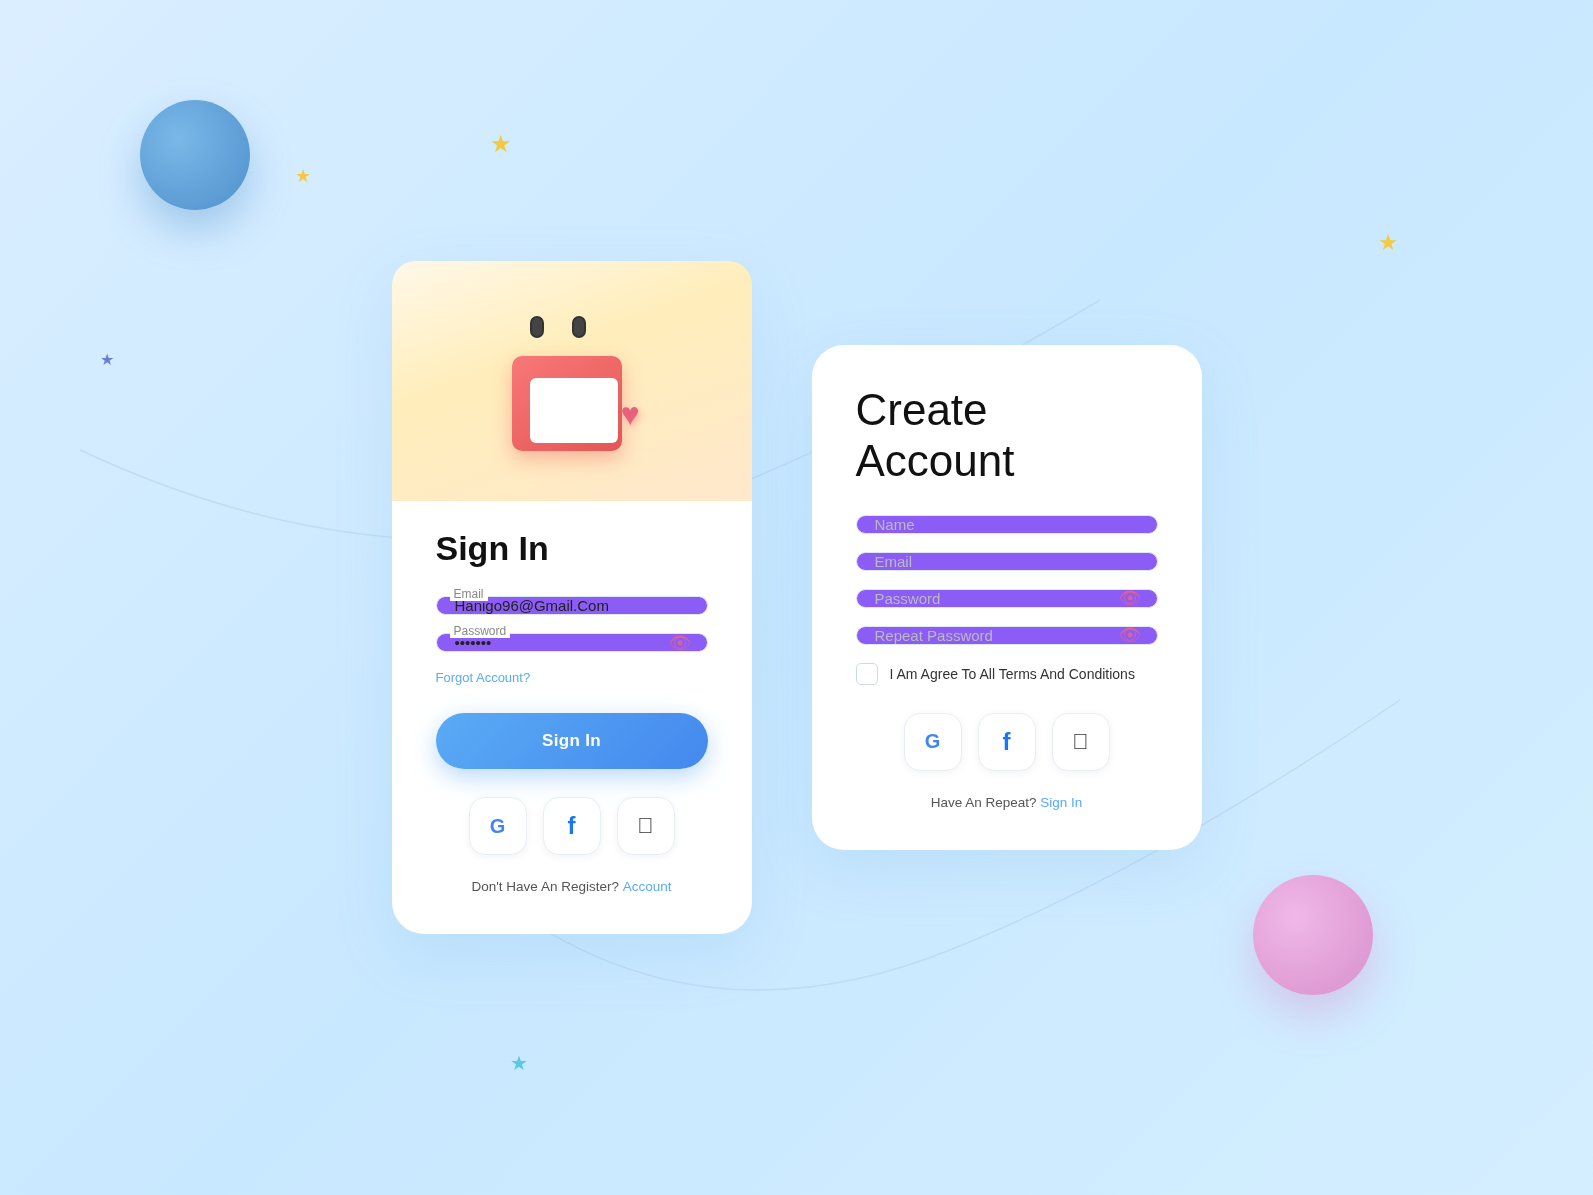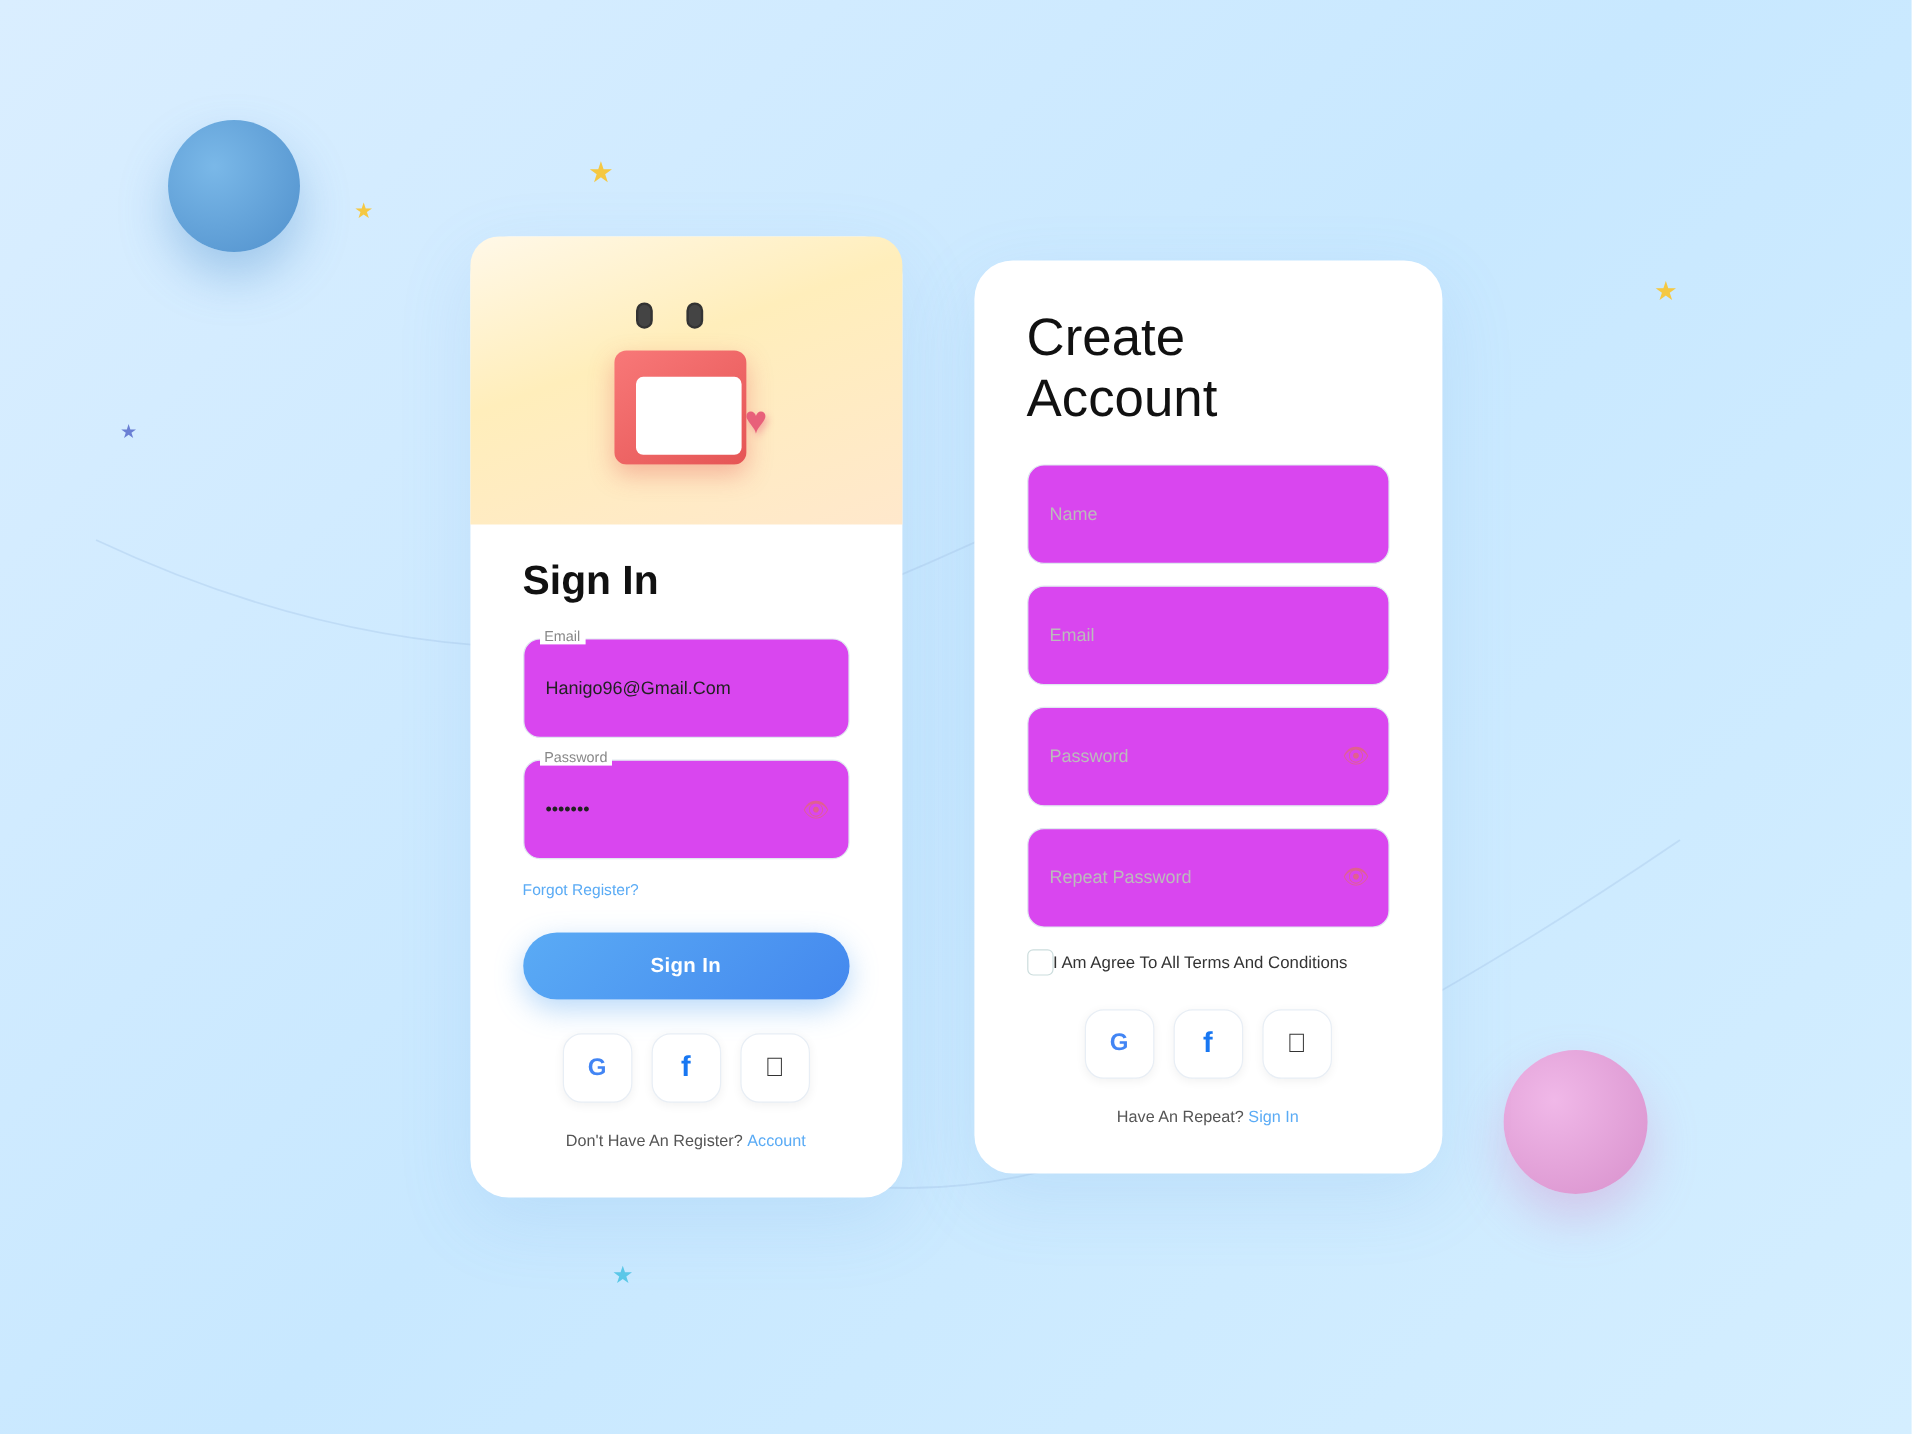--- a/index.html
+++ b/index.html
@@ -144,26 +144,26 @@
       top: -9px; left: 14px;
       background: #fff;
       padding: 0 4px;
       font-size: 12px;
       color: #888;
       z-index: 1;
     }
 
     .field-input {
       width: 100%;
-      padding: 32px 18px;
+      padding: 0 18px;
       border: 1.5px solid #e0e8f0;
       border-radius: 14px;
       font-size: 15px;
       color: #222;
-      background: #d946ef;
+      background: #8b5cf6;
       outline: none;
       transition: border-color 0.2s;
     }
     .field-input::placeholder {
       color: #bbb;
     }
 
     .field-icon {
       position: absolute;
       right: 16px;
@@ -235,20 +235,21 @@
       font-size: 44px;
       font-weight: 400;
       color: #111;
       line-height: 1.15;
       margin-bottom: 28px;
     }
 
     .terms-row {
       display: flex;
       align-items: center;
+      gap: 12px;
       margin-bottom: 28px;
     }
     .terms-checkbox {
       width: 22px; height: 22px;
       border: 1.5px solid #cdd;
       border-radius: 5px;
       background: #fff;
       cursor: pointer;
       flex-shrink: 0;
     }
@@ -314,21 +315,21 @@
     <span class="field-label">Email</span>
     <input class="field-input" type="email" value="Hanigo96@Gmail.Com" style="">
   </div>
 
   <div class="field-wrapper">
     <span class="field-label">Password</span>
     <input class="field-input" type="password" value="1234567" style="">
     <span class="field-icon">👁</span>
   </div>
 
-  <a class="forgot-link">Forgot Register?</a>
+  <a class="forgot-link">Forgot Account?</a>
 
   <button class="btn-primary">Sign In</button>
 
   <div class="social-row">
     <button class="social-btn">
       <span class="google-g">
         <span style="color:#4285F4">G</span><span style="font-size:0">oogle</span>
       </span>
     </button>
     <button class="social-btn">

